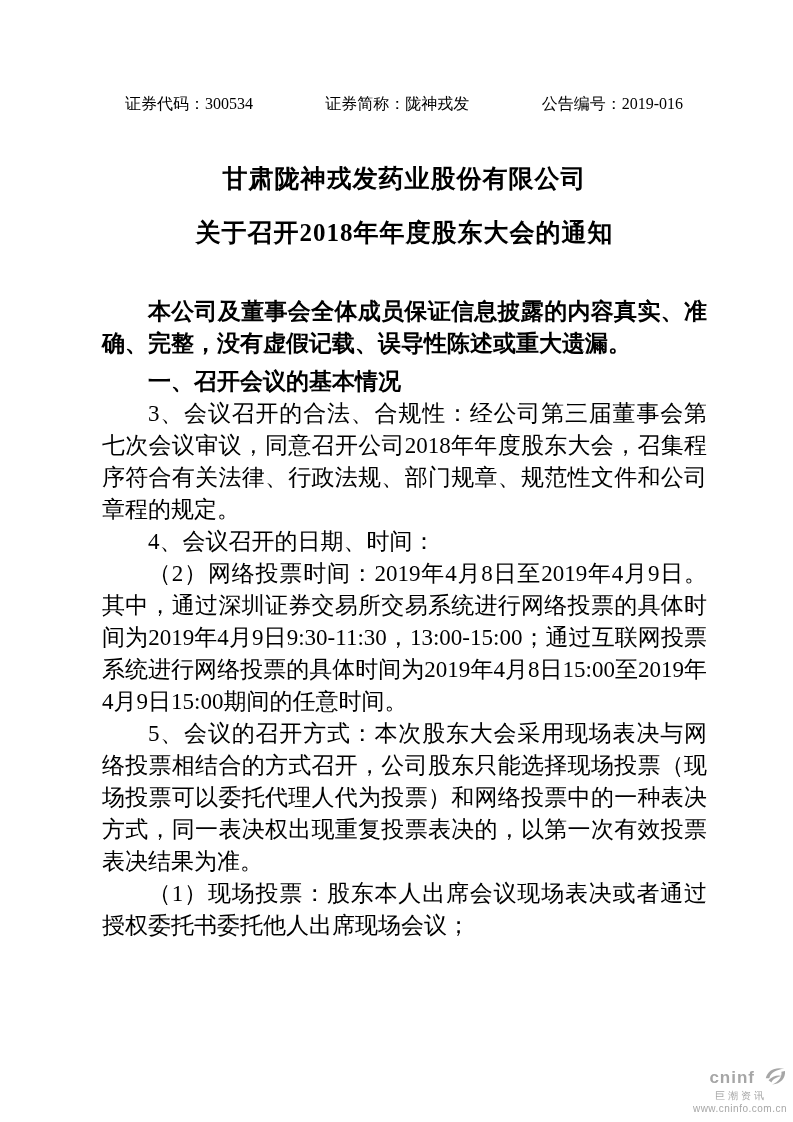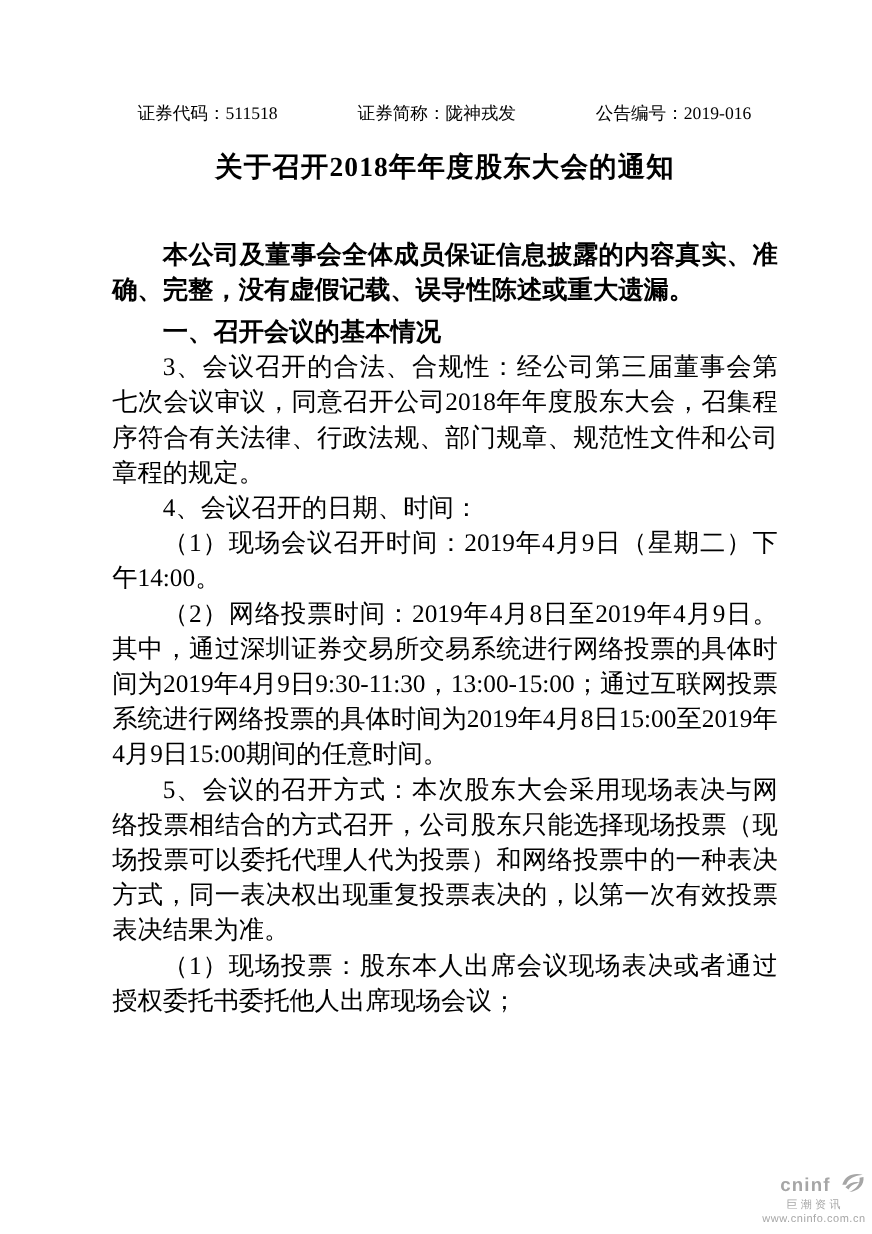--- a/index.html
+++ b/index.html
@@ -90,35 +90,35 @@
     margin-top: 3px;
   }
 </style>
 </head>
 <body>
 
 <div class="page">
   <div class="content">
 
     <div class="header-row">
-      <span>证券代码：511518</span>
+      <span>证券代码：300534</span>
       <span>证券简称：陇神戎发</span>
       <span>公告编号：2019-016</span>
     </div>
 
+    <div class="title title-1">甘肃陇神戎发药业股份有限公司</div>
     <div class="title title-2">关于召开2018年年度股东大会的通知</div>
 
     <p class="para disclaimer">本公司及董事会全体成员保证信息披露的内容真实、准确、完整，没有虚假记载、误导性陈述或重大遗漏。</p>
 
 
     <p class="para section-heading">一、召开会议的基本情况</p>
 
     <p class="para">3、会议召开的合法、合规性：经公司第三届董事会第七次会议审议，同意召开公司2018年年度股东大会，召集程序符合有关法律、行政法规、部门规章、规范性文件和公司章程的规定。</p>
     <p class="para">4、会议召开的日期、时间：</p>
-    <p class="para">（1）现场会议召开时间：2019年4月9日（星期二）下午14:00。</p>
     <p class="para">（2）网络投票时间：2019年4月8日至2019年4月9日。其中，通过深圳证券交易所交易系统进行网络投票的具体时间为2019年4月9日9:30-11:30，13:00-15:00；通过互联网投票系统进行网络投票的具体时间为2019年4月8日15:00至2019年4月9日15:00期间的任意时间。</p>
     <p class="para">5、会议的召开方式：本次股东大会采用现场表决与网络投票相结合的方式召开，公司股东只能选择现场投票（现场投票可以委托代理人代为投票）和网络投票中的一种表决方式，同一表决权出现重复投票表决的，以第一次有效投票表决结果为准。</p>
     <p class="para">（1）现场投票：股东本人出席会议现场表决或者通过授权委托书委托他人出席现场会议；</p>
 
   </div>
 
   <div class="logo">
     <div class="logo-row1">
       <span class="logo-brand">cninf</span>
       <span>

